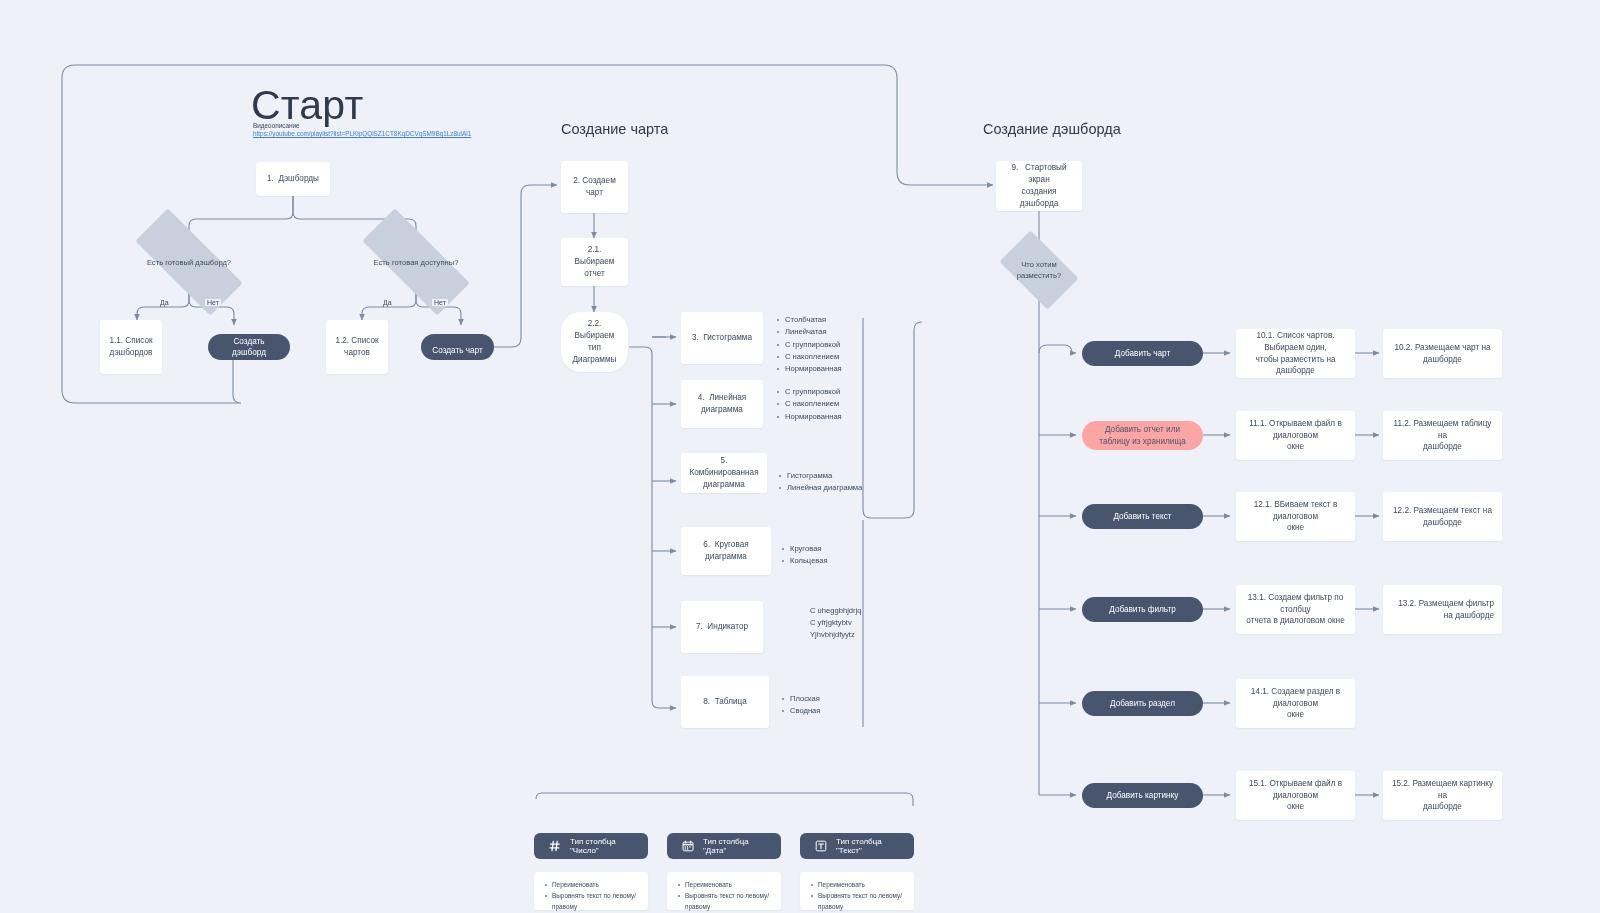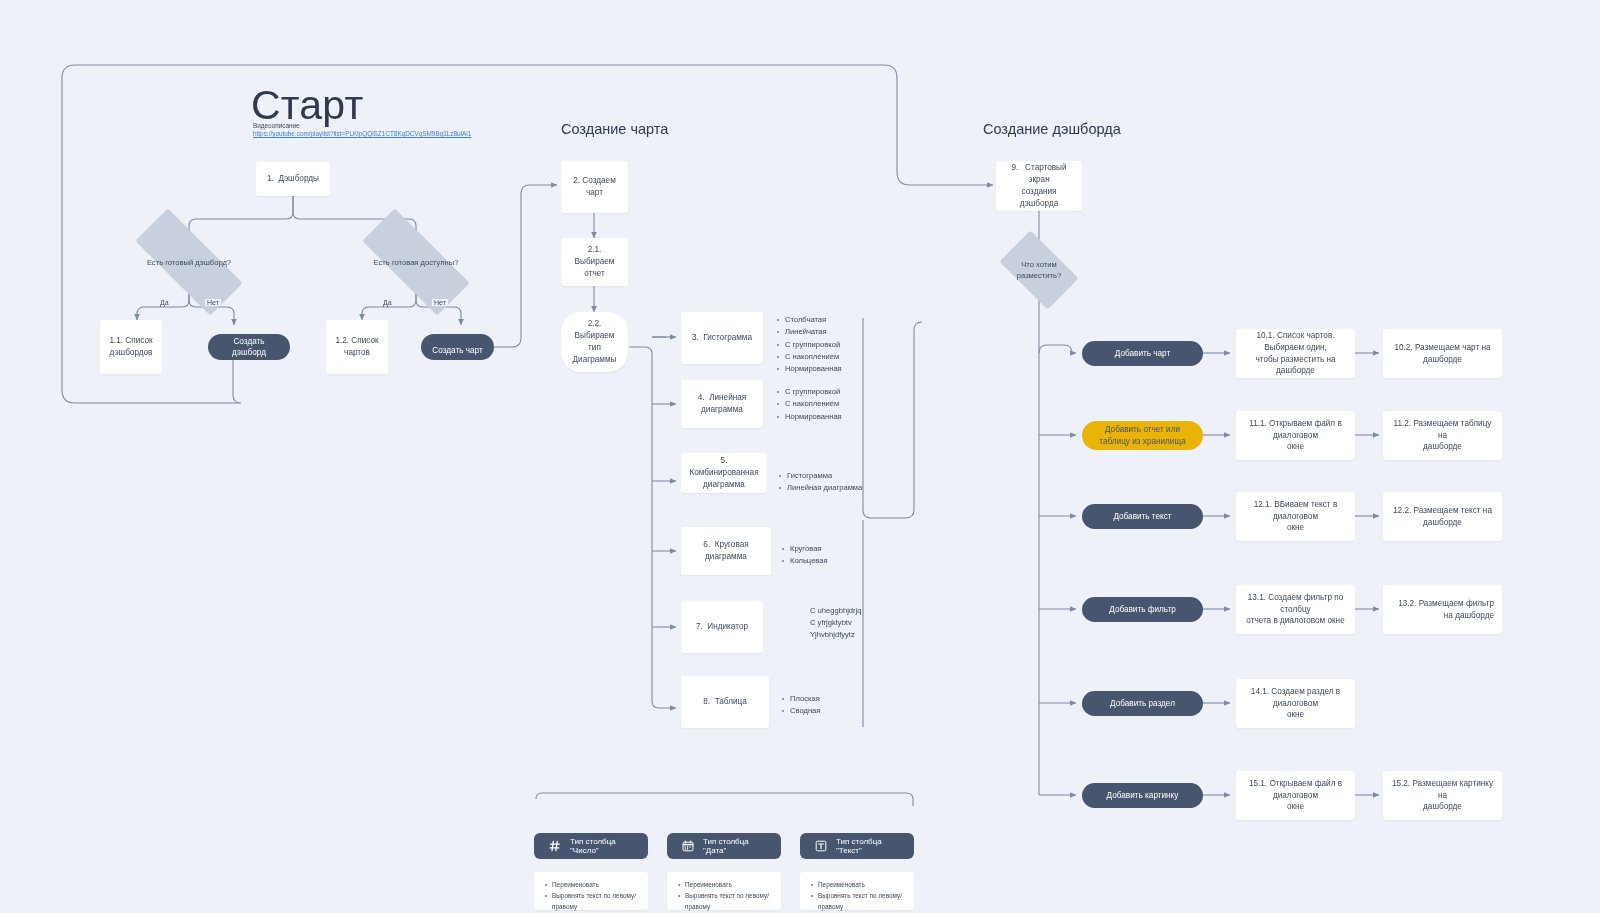--- a/index.html
+++ b/index.html
@@ -50,21 +50,21 @@
     background:#47566e;
     color:#ffffff;
     border-radius:999px;
     display:flex;align-items:center;justify-content:center;
     text-align:center;
     font-size:8.2px;line-height:1.35;
     padding:4px 10px;
     box-sizing:border-box;
   }
   .pill.light{
-    background:#eab308;
+    background:#fca5a5;
     color:#47566e;
   }
 
   
   .bullets{
     position:absolute;
     font-size:7.6px;
     line-height:1.62;
     color:#3d4a5c;
   }

